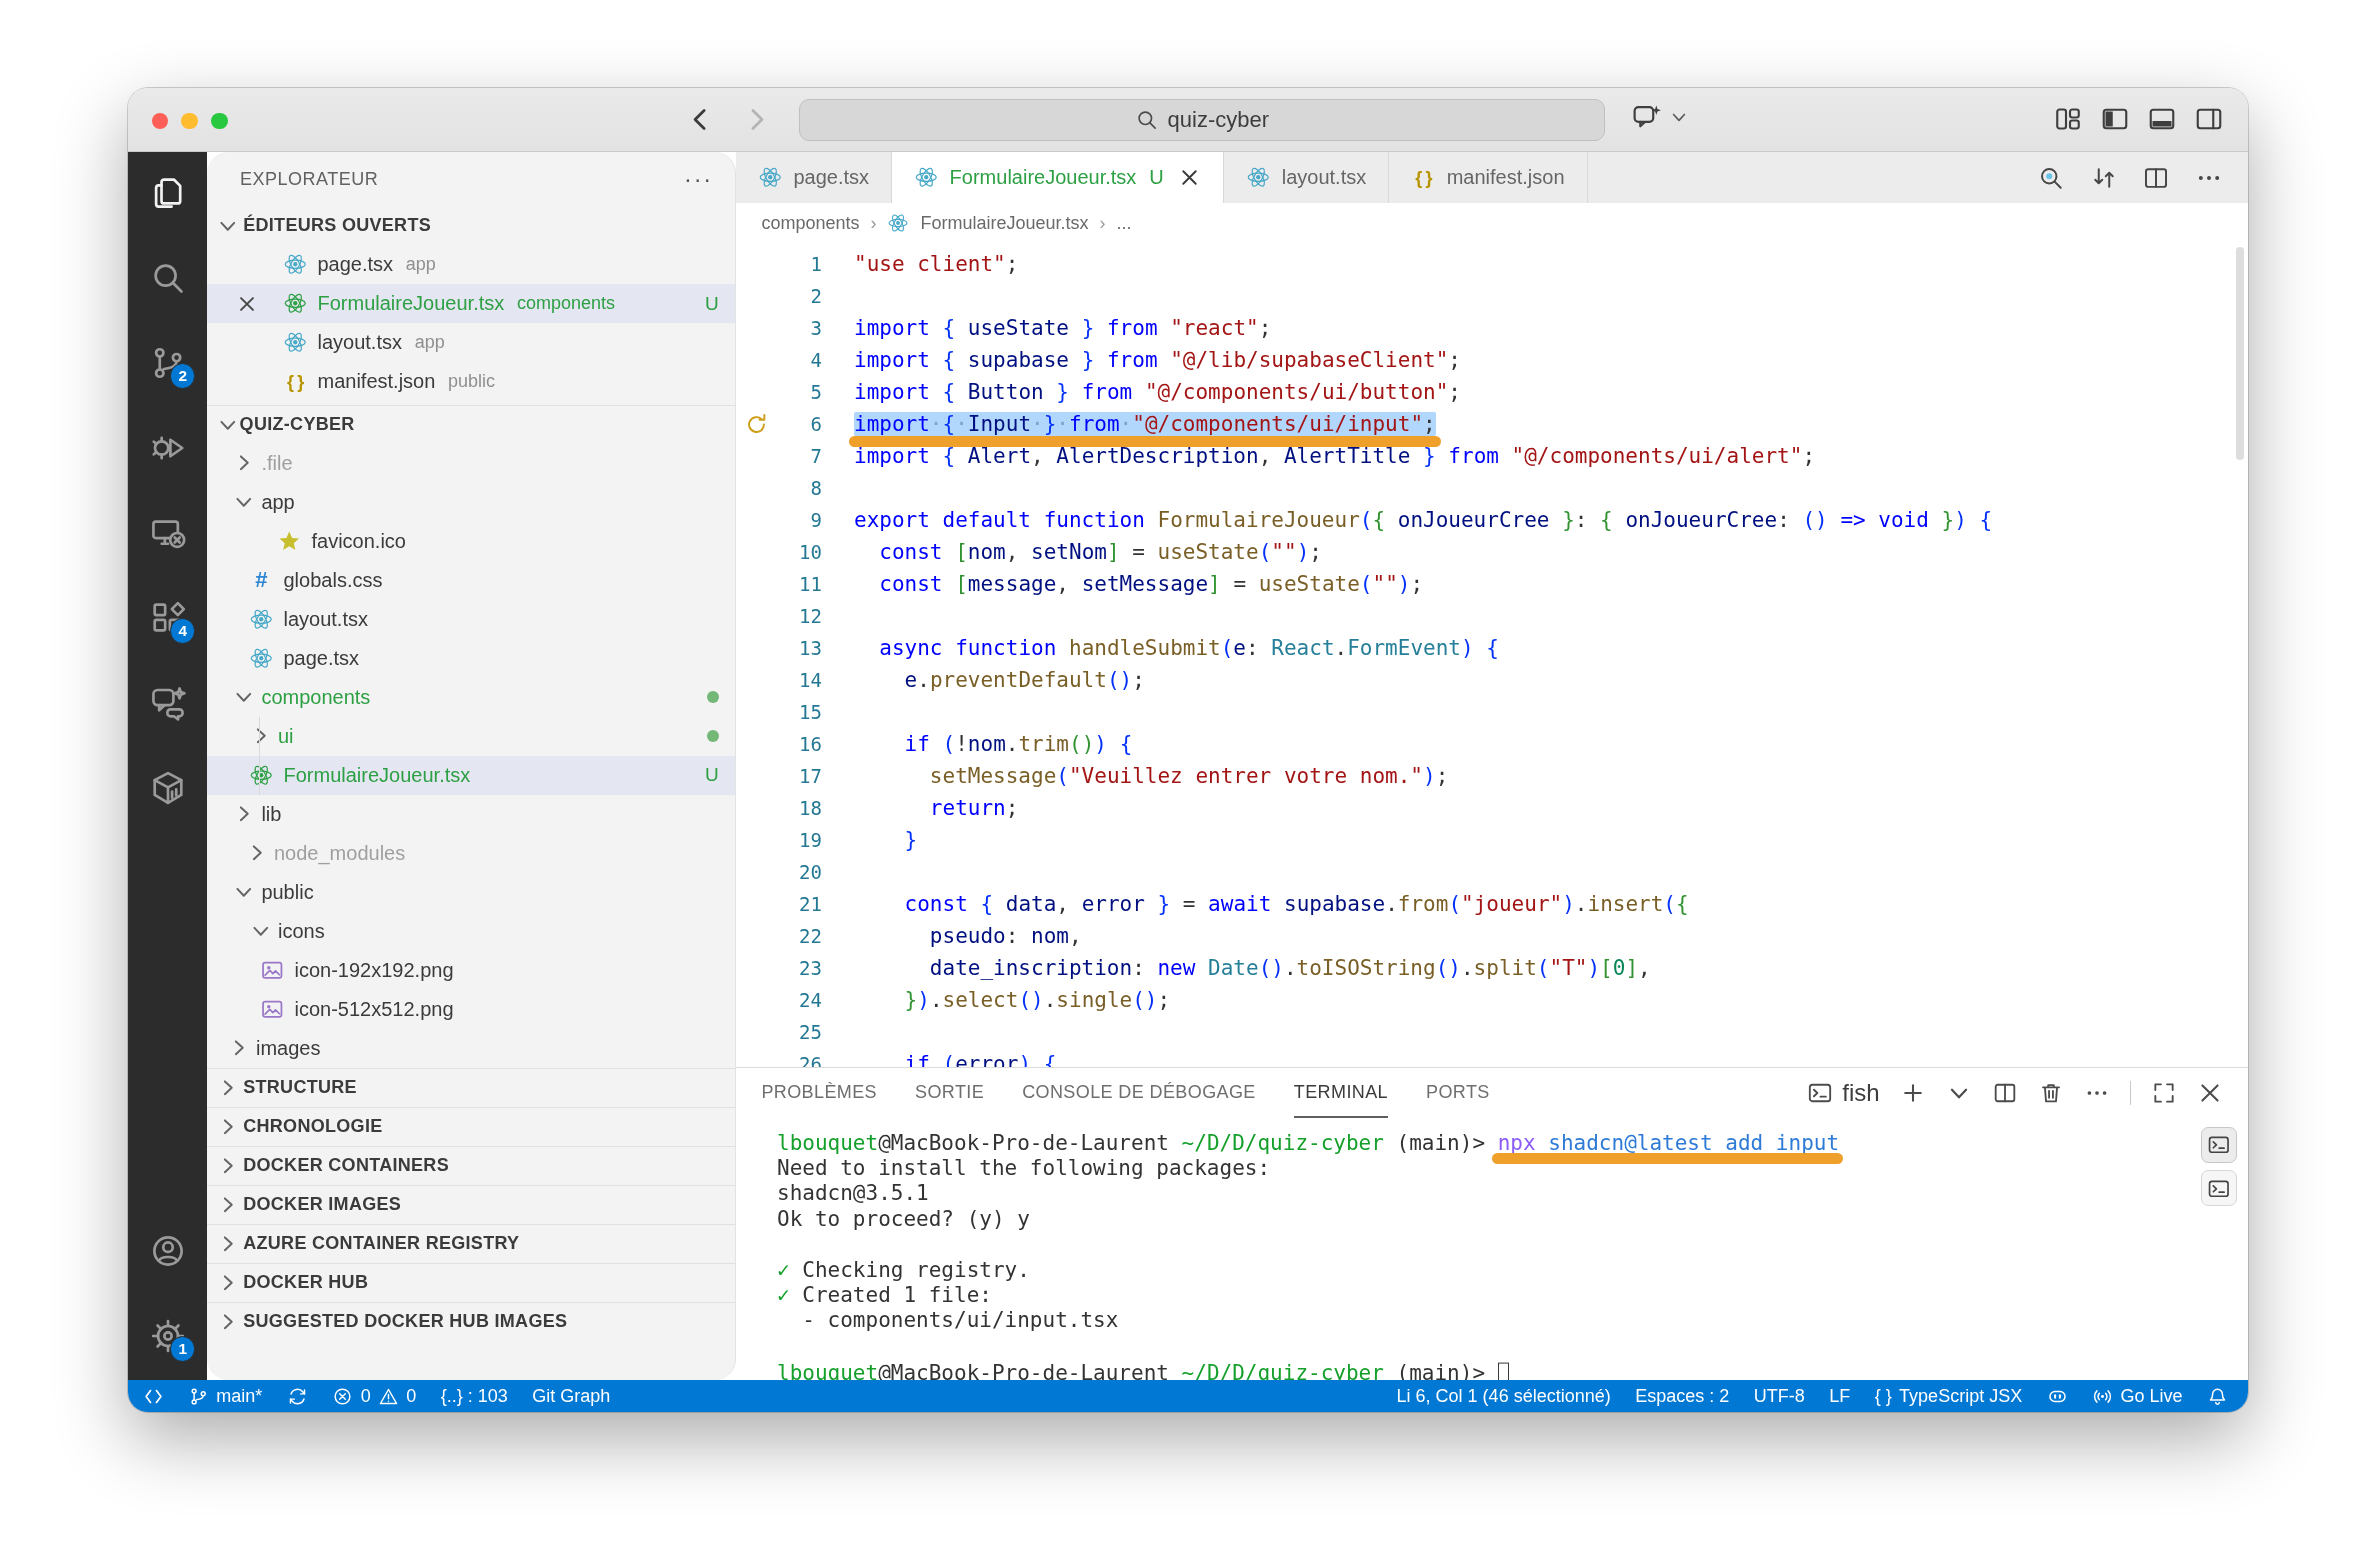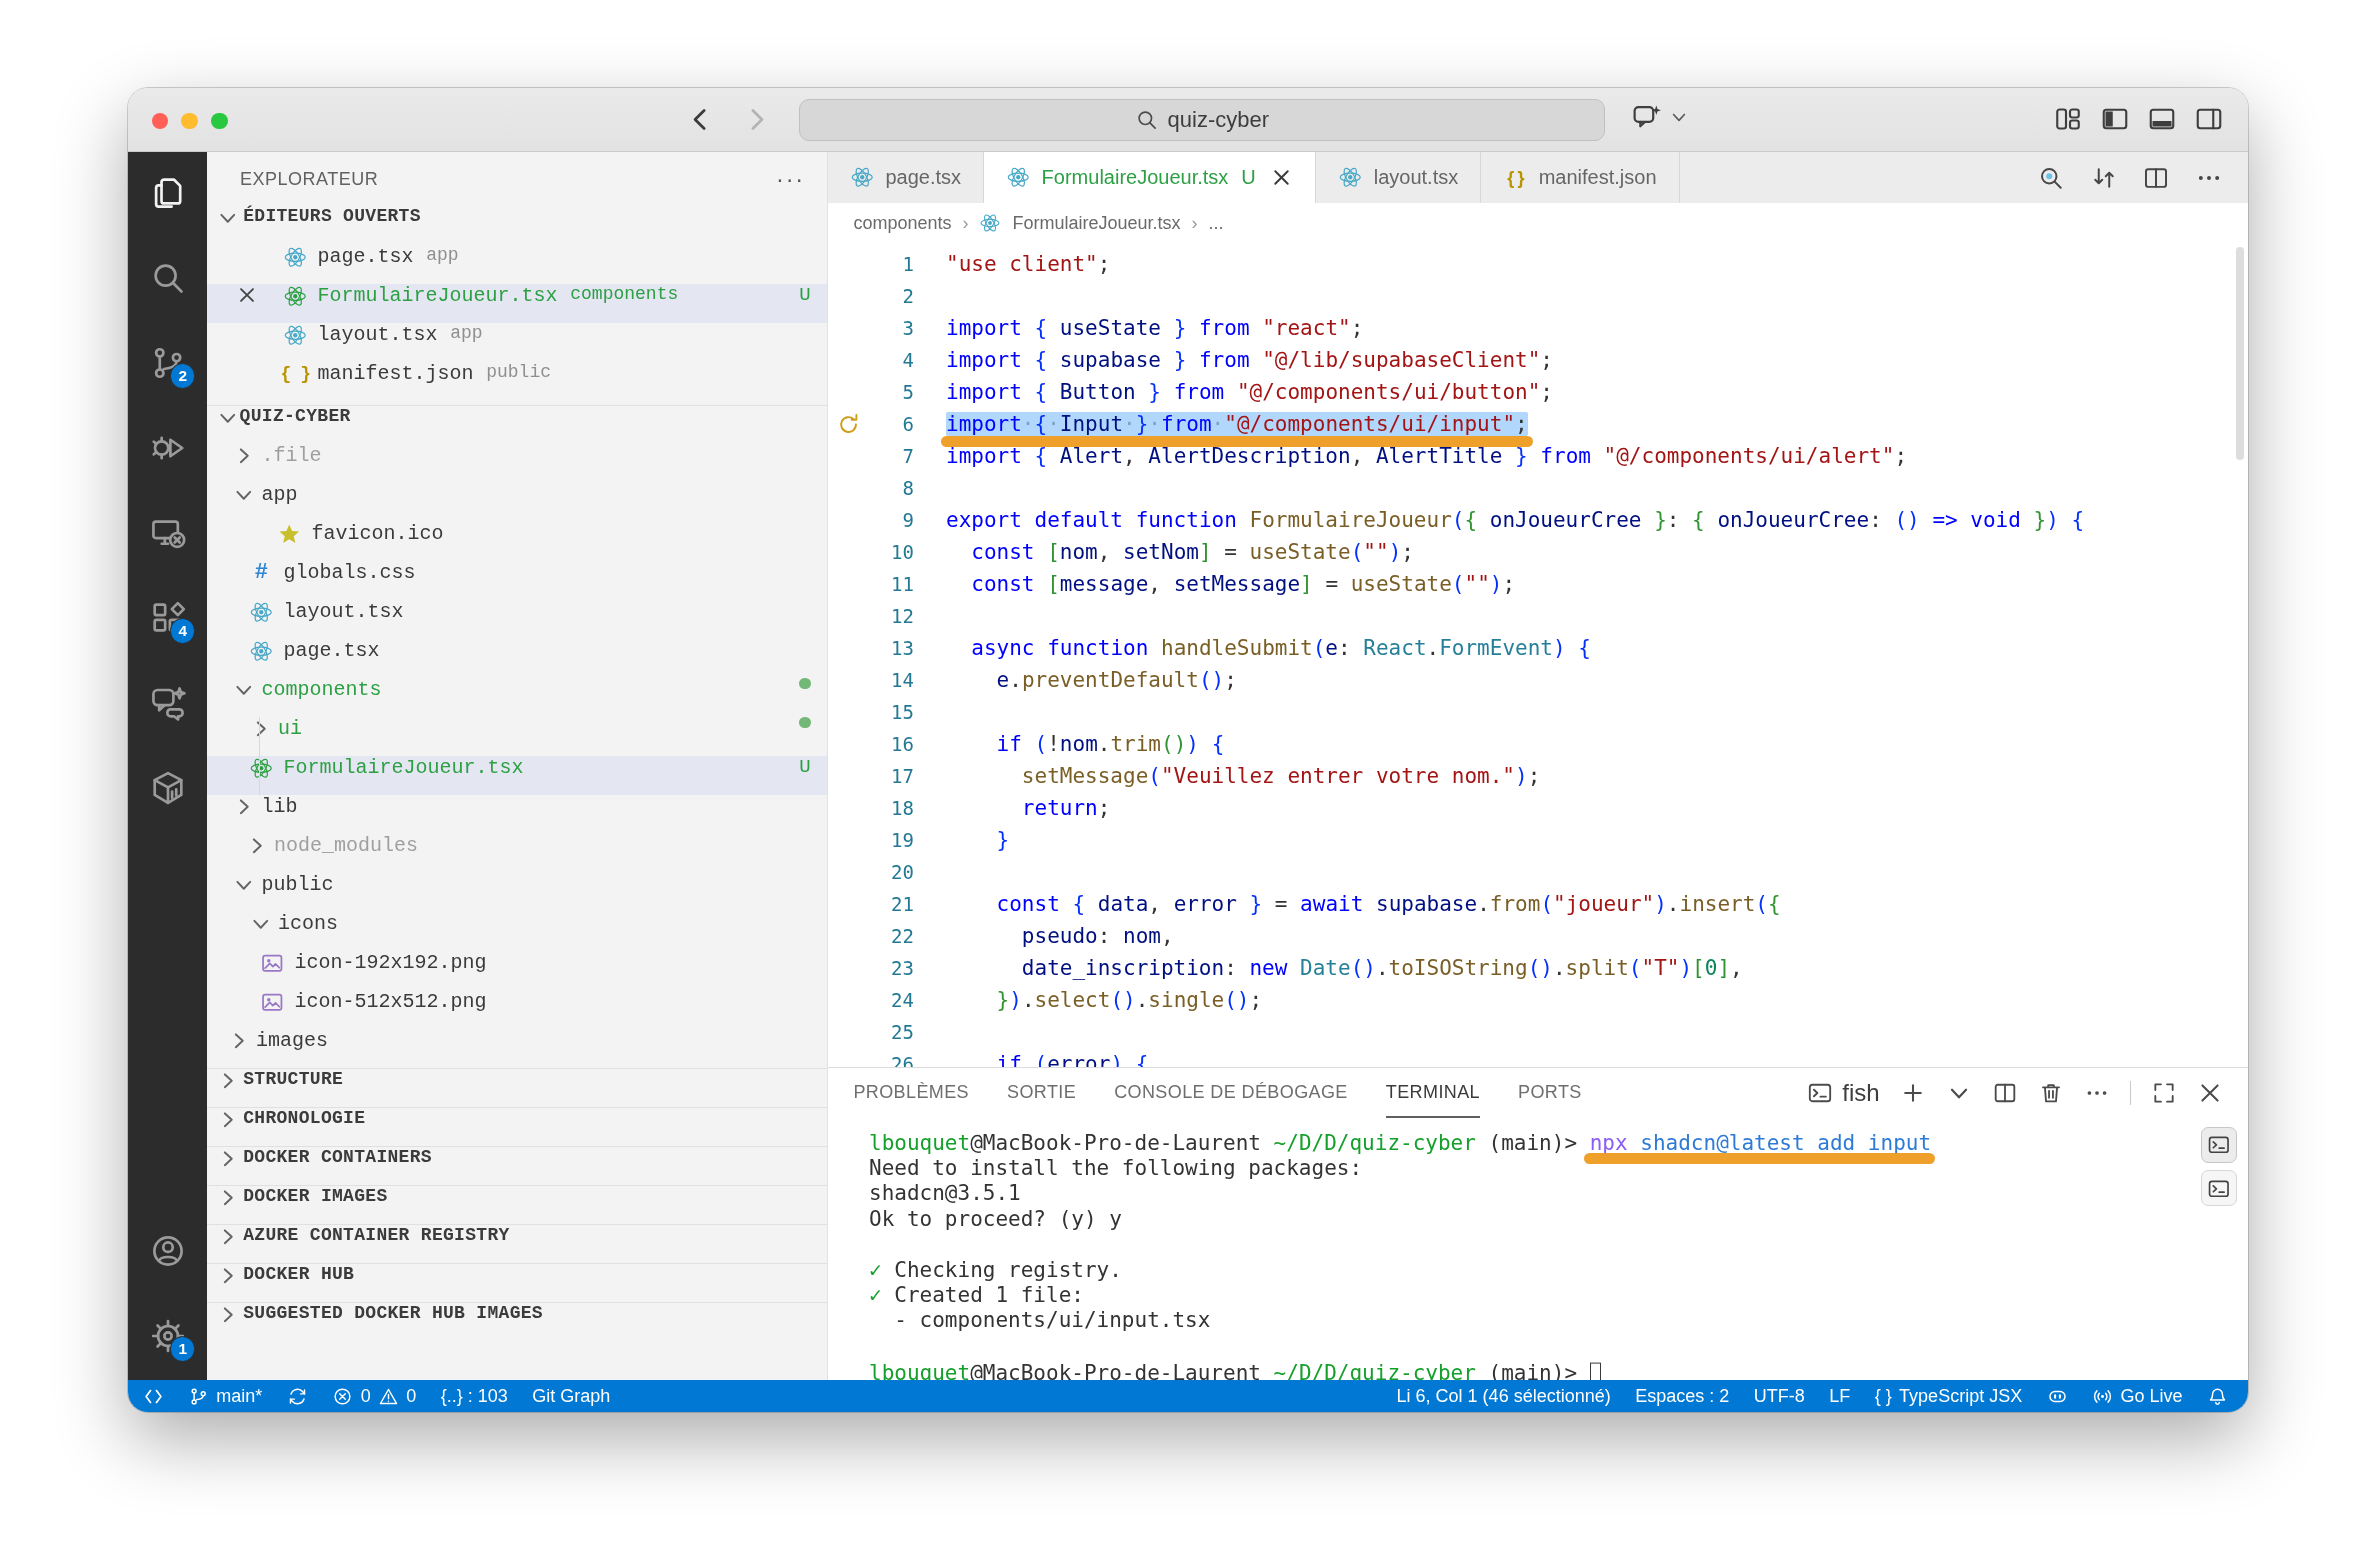--- a/index.html
+++ b/index.html
@@ -35,24 +35,24 @@
   .activitybar { width:79px; background:#2c2c2c; display:flex; flex-direction:column; align-items:center; padding:18px 0 22px; flex:none; }
   .ab-item { width:45px; height:45px; display:flex; align-items:center; justify-content:center; position:relative; color:#9a9a9a; margin-bottom:40px; cursor:pointer; }
   .ab-item .icon { width:38px; height:38px; }
   .ab-item.active { color:#f2f2f2; }
   .ab-badge { position:absolute; right:-5.4px; bottom:-3.6px; min-width:25.4px; height:25.4px; border-radius:12.7px; background:#0078d4;
     color:#fff; font-size:15.4px; font-weight:700; display:flex; align-items:center; justify-content:center; border:1.8px solid #2c2c2c; }
   .ab-spacer { flex:1; }
   .activitybar .ab-item:last-child { margin-bottom:0; }
 
   
-  .sidebar { width:621px; background:#f3f3f3; border-right:0.9px solid #e2e2e2; flex:none; position:relative; overflow:hidden; color:#3b3b3b; }
+  .sidebar { width:529px; background:#f3f3f3; border-right:0.9px solid #e2e2e2; flex:none; position:relative; overflow:hidden; color:#3b3b3b;border-radius:21px; }
   .sb-header { height:54px; display:flex; align-items:center; padding:0 22px 0 33px; font-size:18px; letter-spacing:0.5px; color:#616161; }
   .sb-header .dots { margin-left:auto; font-size:23.6px; color:#555; letter-spacing:1.8px; }
-  .xrow { height:39px; display:flex; position:relative; white-space:nowrap; font-size:20px; cursor:pointer;font-family:Liberation Mono, monospace; }
+  .xrow { height:39px; display:flex; align-items:center; position:relative; white-space:nowrap; font-size:20px; cursor:pointer; }
   .xrow .chev { width:23.6px; height:23.6px; color:#646464; flex:none; }
   .xrow .ficon { width:24.5px; height:24.5px; flex:none; margin-right:10px; display:flex; align-items:center; justify-content:center; }
   .xrow .lbl { }
   .xrow .detail { margin-left:12.7px; color:#8f8f8f; font-size:18px; }
   .xrow.green, .xrow.green .detail { color:#2da044; }
   .xrow.dim .lbl { color:#9f9f9f; }
   .xrow.selrow { background:#e4e6f1; }
   .xrow .rbadge { position:absolute; right:16.3px; font-size:19px; color:#2da044; }
   .xrow .gdot { position:absolute; right:16.3px; width:11.8px; height:11.8px; border-radius:50%; background:#73b877; }
   .xrow .closex { position:absolute; left:29px; width:22px; height:22px; color:#444; }

